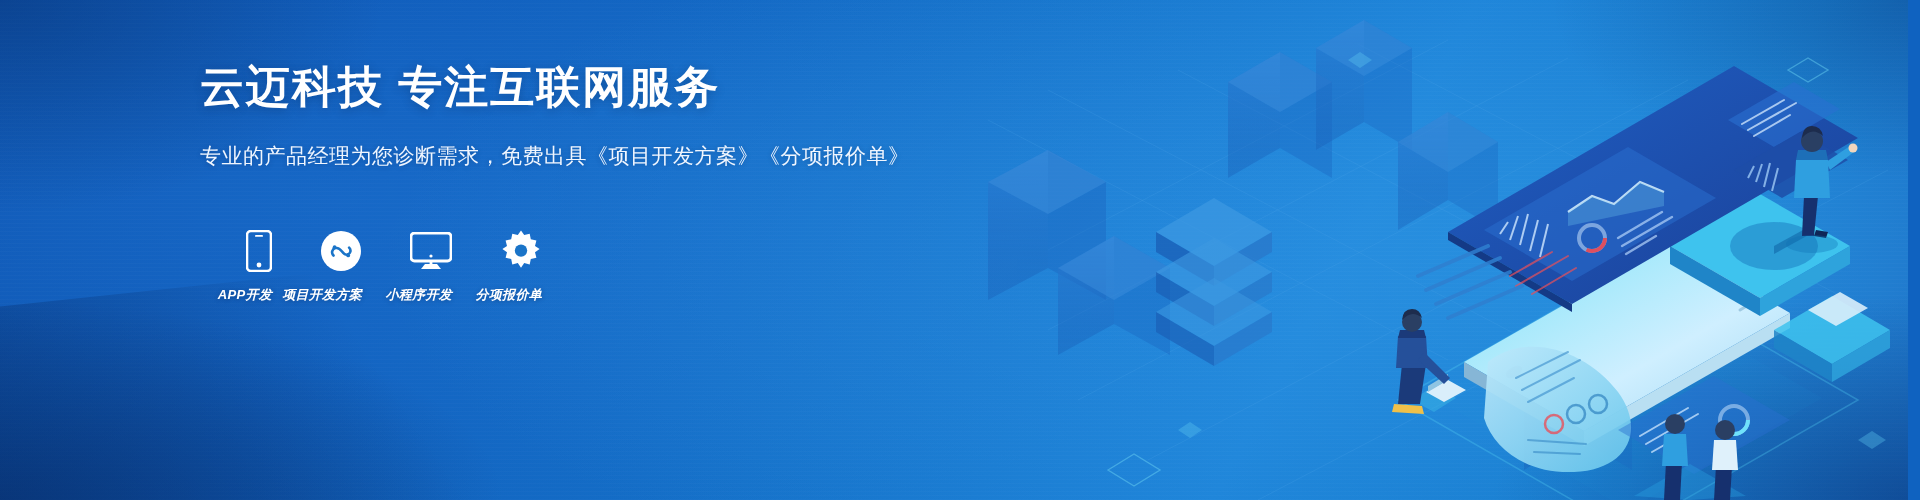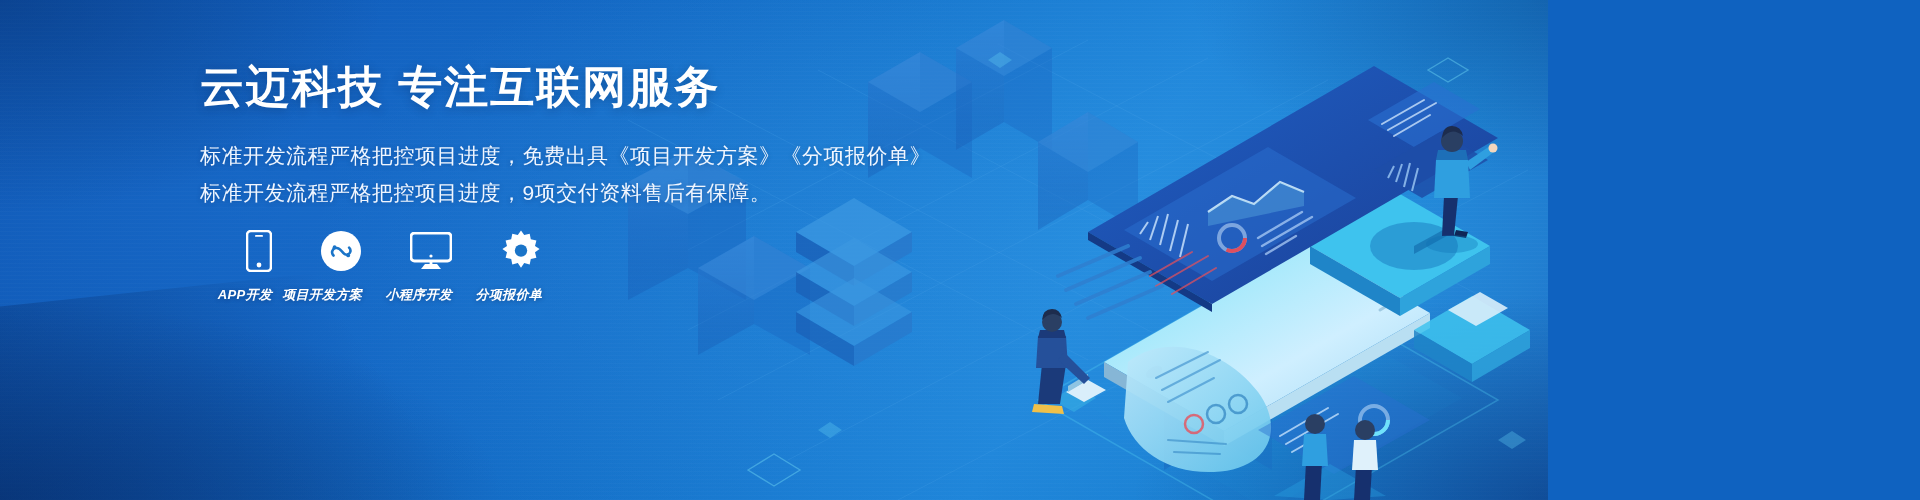--- a/index.html
+++ b/index.html
@@ -3,21 +3,21 @@
 <meta charset="utf-8">
 <title>Banner</title>
 <style>
   html,body{margin:0;padding:0;}
   body{
     width:1920px;height:500px;overflow:hidden;
     font-family:"Liberation Sans","DejaVu Sans",sans-serif;
     background:#0f62c0;
   }
   .banner{
-    position:relative;width:1548px;height:500px;overflow:hidden;
+    position:relative;width:1908px;height:500px;overflow:hidden;
     background:
       radial-gradient(120% 150% at 86% 52%, rgba(56,160,235,.55) 0%, rgba(56,160,235,0) 55%),
       radial-gradient(90% 120% at 18% 40%, rgba(32,120,215,.45) 0%, rgba(32,120,215,0) 60%),
       linear-gradient(118deg,#0c50ad 0%,#0f5cba 22%,#1470c8 46%,#1a80d6 68%,#1277cb 84%,#0d55b0 100%);
   }
   
   .vig-tl{position:absolute;left:0;top:0;width:760px;height:330px;
     background:radial-gradient(70% 90% at 0% 0%, rgba(6,45,105,.45) 0%, rgba(6,45,105,0) 72%);}
   .vig-bl{position:absolute;left:0;bottom:0;width:900px;height:300px;
     background:radial-gradient(80% 95% at 0% 100%, rgba(7,44,103,.55) 0%, rgba(7,44,103,0) 70%);}
@@ -323,22 +323,21 @@
       </g>
       <g fill="none" stroke="#6fd8f5" stroke-opacity=".45" stroke-width="1.4">
         <path d="M180 470 L206 454 L232 470 L206 486 Z"></path>
         <path d="M860 70 L880 58 L900 70 L880 82 Z"></path>
       </g>
     </svg>
   </div>
 
   <div class="content">
     <h1 class="headline">云迈科技 专注互联网服务</h1>
-    <p class="sub">标准开发流程严格把控项目进度，免费出具《项目开发方案》《分项报价单》</p>
-    <p class="sub">标准开发流程严格把控项目进度，9项交付资料售后有保障。</p>
+    <p class="sub">专业的产品经理为您诊断需求，免费出具《项目开发方案》《分项报价单》</p>
   </div>
 
   <div class="icons">
 
     <div class="ic">
       <span class="ic-glyph">
         <svg width="26" height="42" viewBox="0 0 26 42">
           <rect x="1" y="1" width="24" height="40" rx="4" ry="4" fill="none" stroke="#ffffff" stroke-width="2.6"></rect>
           <rect x="9" y="5" width="8" height="1.8" rx="0.9" fill="#ffffff"></rect>
           <circle cx="13" cy="35" r="2.4" fill="#ffffff"></circle>

